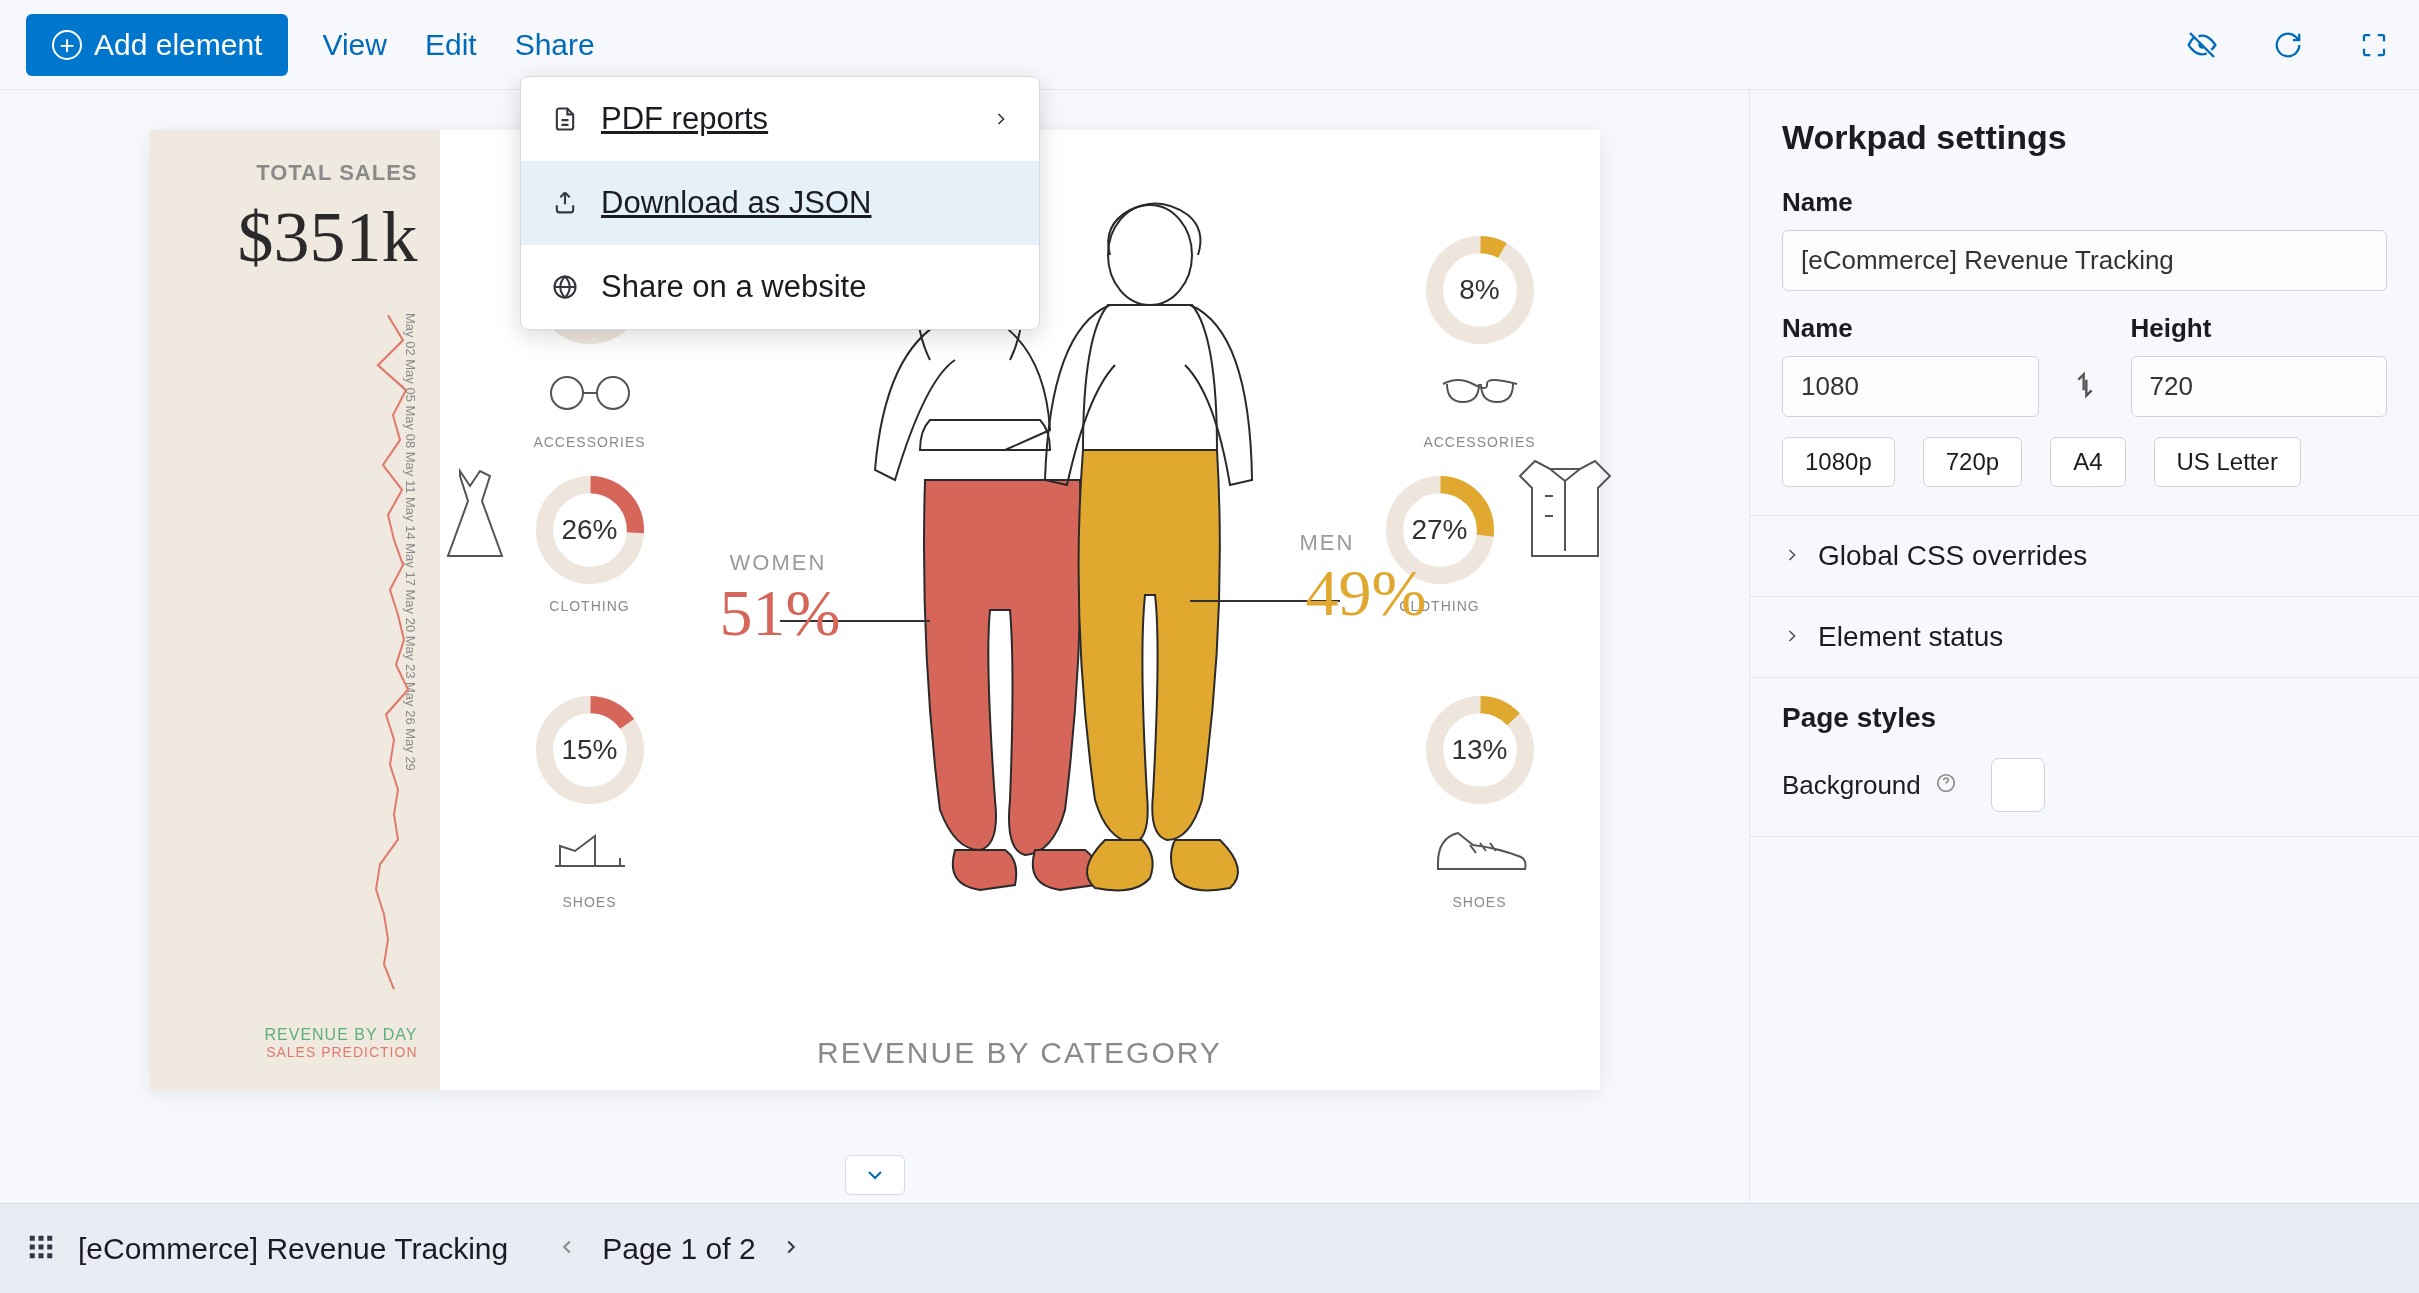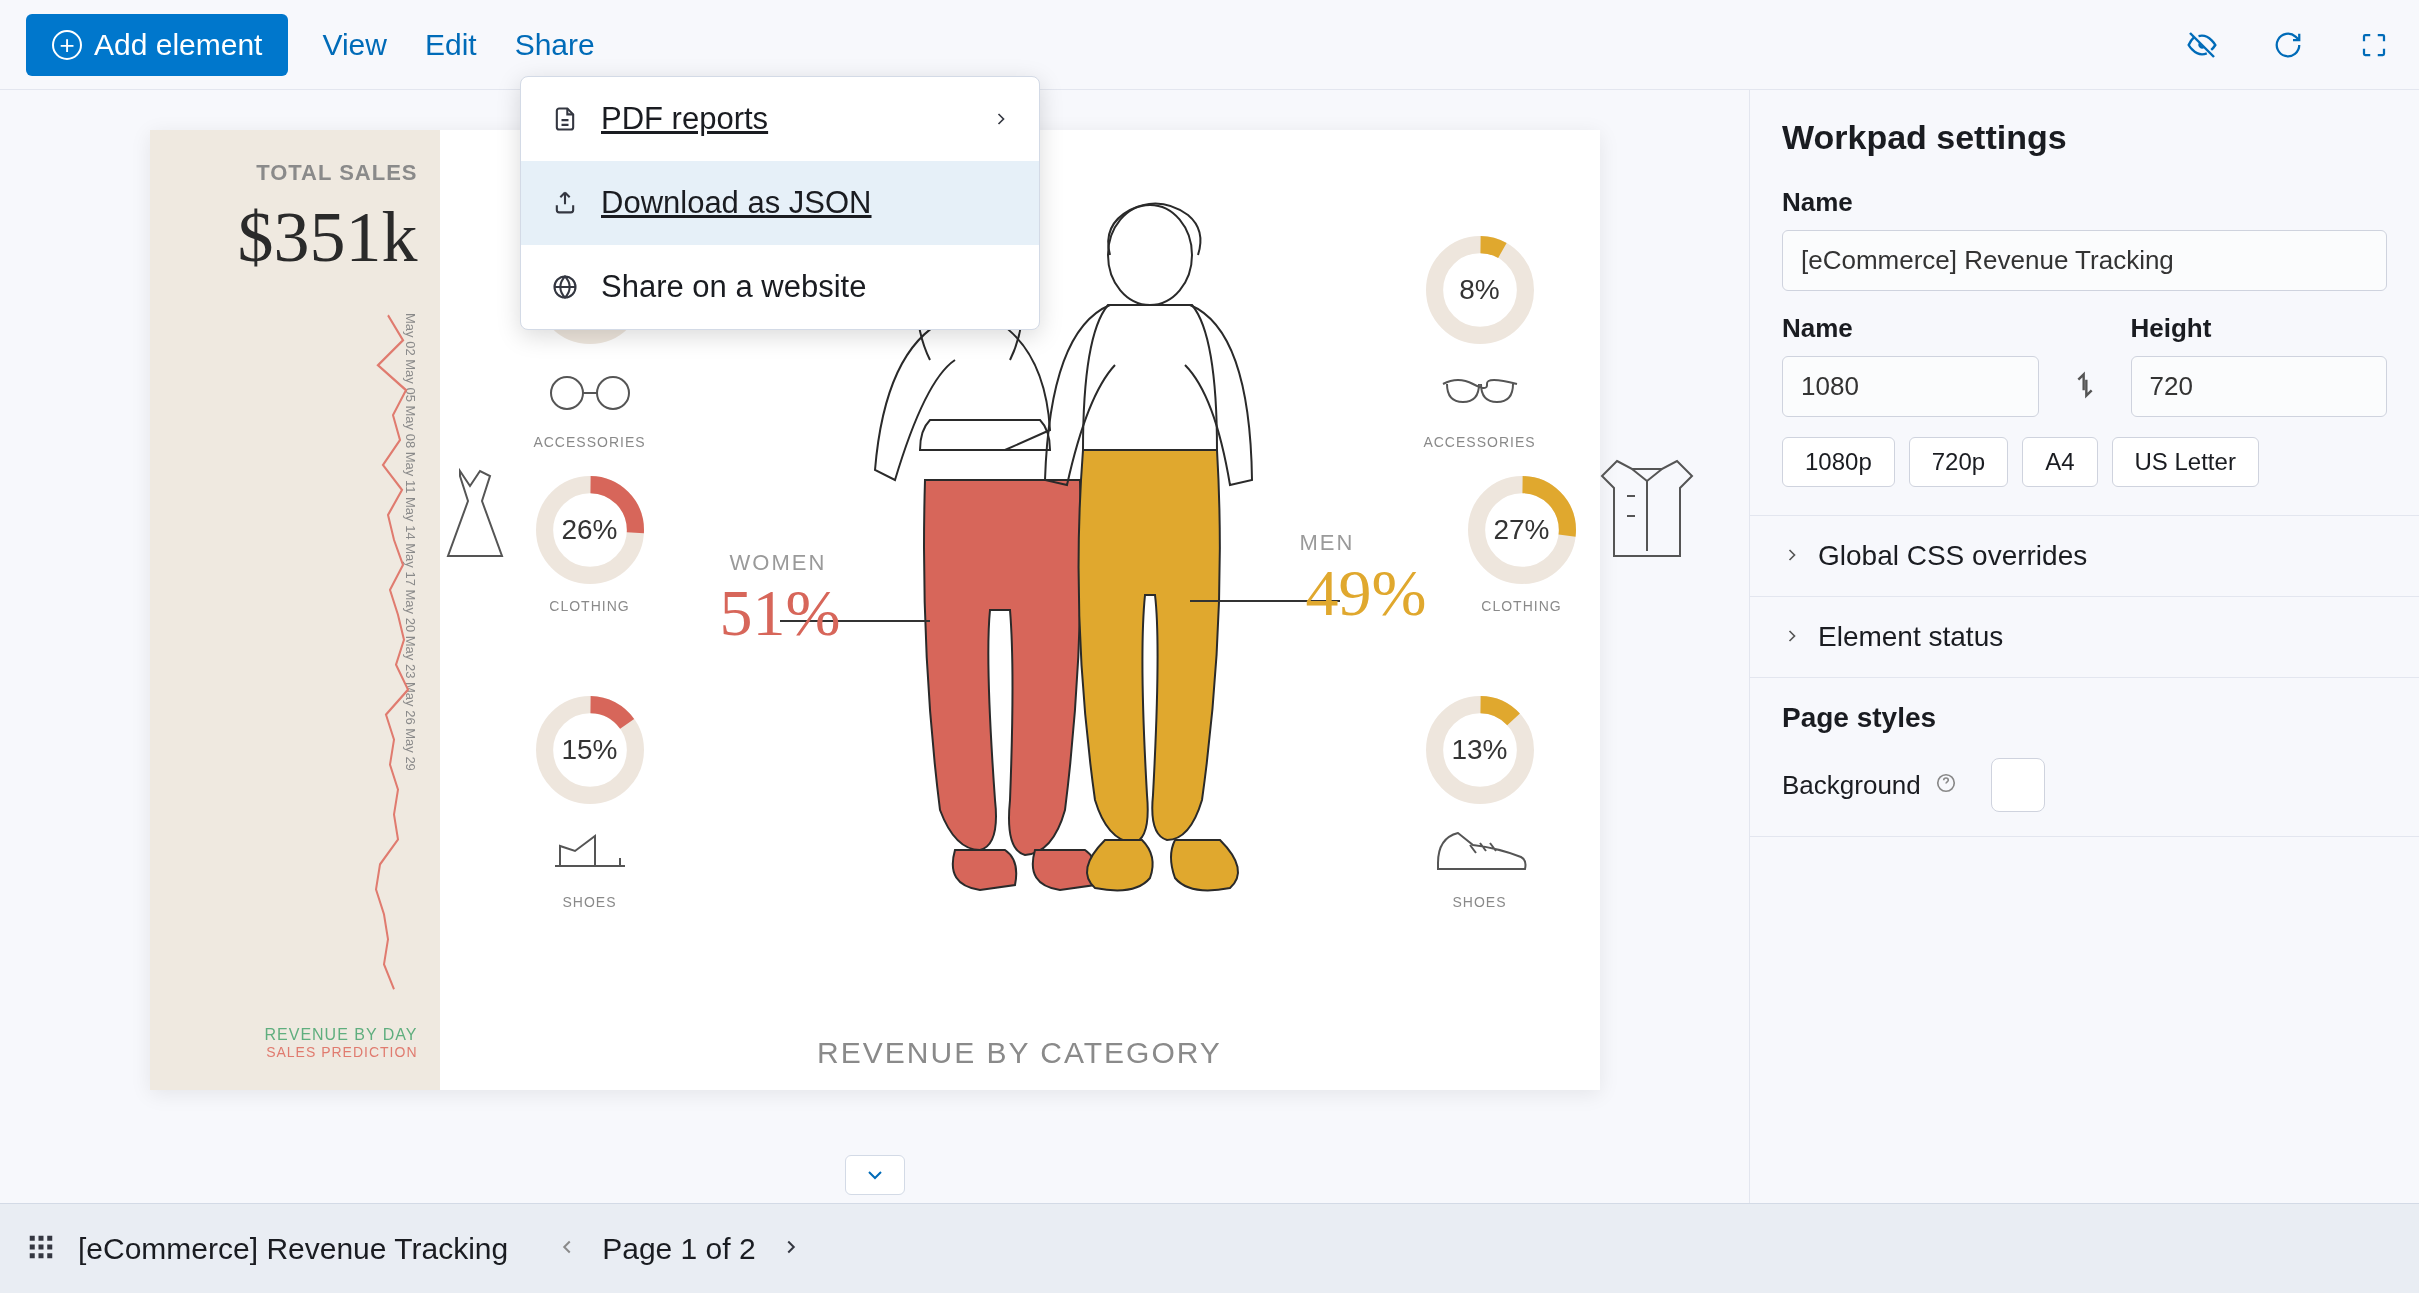--- a/index.html
+++ b/index.html
@@ -57,21 +57,21 @@
 
     
     .settings-panel { width: 670px; background: #f7f8fc; border-left: 1px solid #e3e6ef; display: flex; flex-direction: column; }
     .settings-title { font-size: 34px; font-weight: 700; padding: 28px 32px 20px 32px; }
     .settings-section { padding: 10px 32px 28px 32px; border-bottom: 1px solid #e3e6ef; }
     .field-label { font-size: 26px; font-weight: 600; margin-bottom: 12px; }
     .text-input { width: 100%; border: 1px solid #cfd3de; border-radius: 6px; padding: 14px 18px; font-size: 26px; background: #fbfcfd; color: #333; }
     .dims-row { display: flex; align-items: flex-end; gap: 24px; }
     .dim-col { flex: 1; }
     .swap-btn { width: 44px; height: 60px; display: flex; align-items: center; justify-content: center; color: #565; margin-bottom: 2px; cursor: pointer; }
-    .preset-row { display: flex; gap: 14px; margin-top: 20px; }
+    .preset-row { display: flex; gap: 28px; margin-top: 20px; }
     .preset-btn { border: 1px solid #cfd3de; background: #fff; border-radius: 6px; padding: 10px 22px; font-size: 24px; cursor: pointer; color: #1a1c21; }
     .accordion-item { display: flex; align-items: center; gap: 16px; padding: 24px 32px; border-bottom: 1px solid #e3e6ef; font-size: 28px; cursor: pointer; }
     .accordion-item .chev { color: #555; }
     .page-styles-section { padding: 24px 32px; }
     .page-styles-title { font-size: 28px; font-weight: 700; margin-bottom: 24px; }
     .bg-row { display: flex; align-items: center; gap: 14px; font-size: 26px; }
     .bg-swatch { width: 54px; height: 54px; border: 1px solid #cfd3de; border-radius: 8px; background: #fff; margin-left: 20px; cursor: pointer; }
 
     
     .footer { height: 90px; background: #e9edf3; border-top: 1px solid #d3dae6; display: flex; align-items: center; padding: 0 26px; gap: 22px; }
@@ -348,21 +348,21 @@
                   </svg>
                 <div class="donut-pct">8%</div>
               </div>
               <div class="icon-illus">
                   <svg width="90" height="38" viewBox="0 0 90 38" fill="none" stroke="#555" stroke-width="2">
                     <path d="M8 12q15-8 30 0t14 0t30 0M12 12q0 18 16 18t16-18M46 12q0 18 16 18t16-18"></path>
                   </svg>
                 </div>
               <div class="donut-label">ACCESSORIES</div>
             </div>
-            <div class="donut-group" style="left:972px; top:300px;">
+            <div class="donut-group" style="left:890px; top:300px;">
               <div class="donut">
                 <svg viewBox="0 0 42 42" width="120" height="120">
                     <circle cx="21" cy="21" r="15.9" fill="none" stroke="#eee6dd" stroke-width="6"></circle>
                     <circle cx="21" cy="21" r="15.9" fill="none" stroke="#e0a82e" stroke-width="6" stroke-dasharray="27 73" stroke-dashoffset="25"></circle>
                   </svg>
                 <div class="donut-pct">27%</div>
               </div>
               <div class="icon-illus" style="position:absolute; left:150px; top:0;">
                   <svg width="100" height="120" viewBox="0 0 100 120" fill="none" stroke="#555" stroke-width="2">
                     <path d="M20 10l15 8h30l15-8 15 15-12 12V105H17V37L5 25z"></path>

